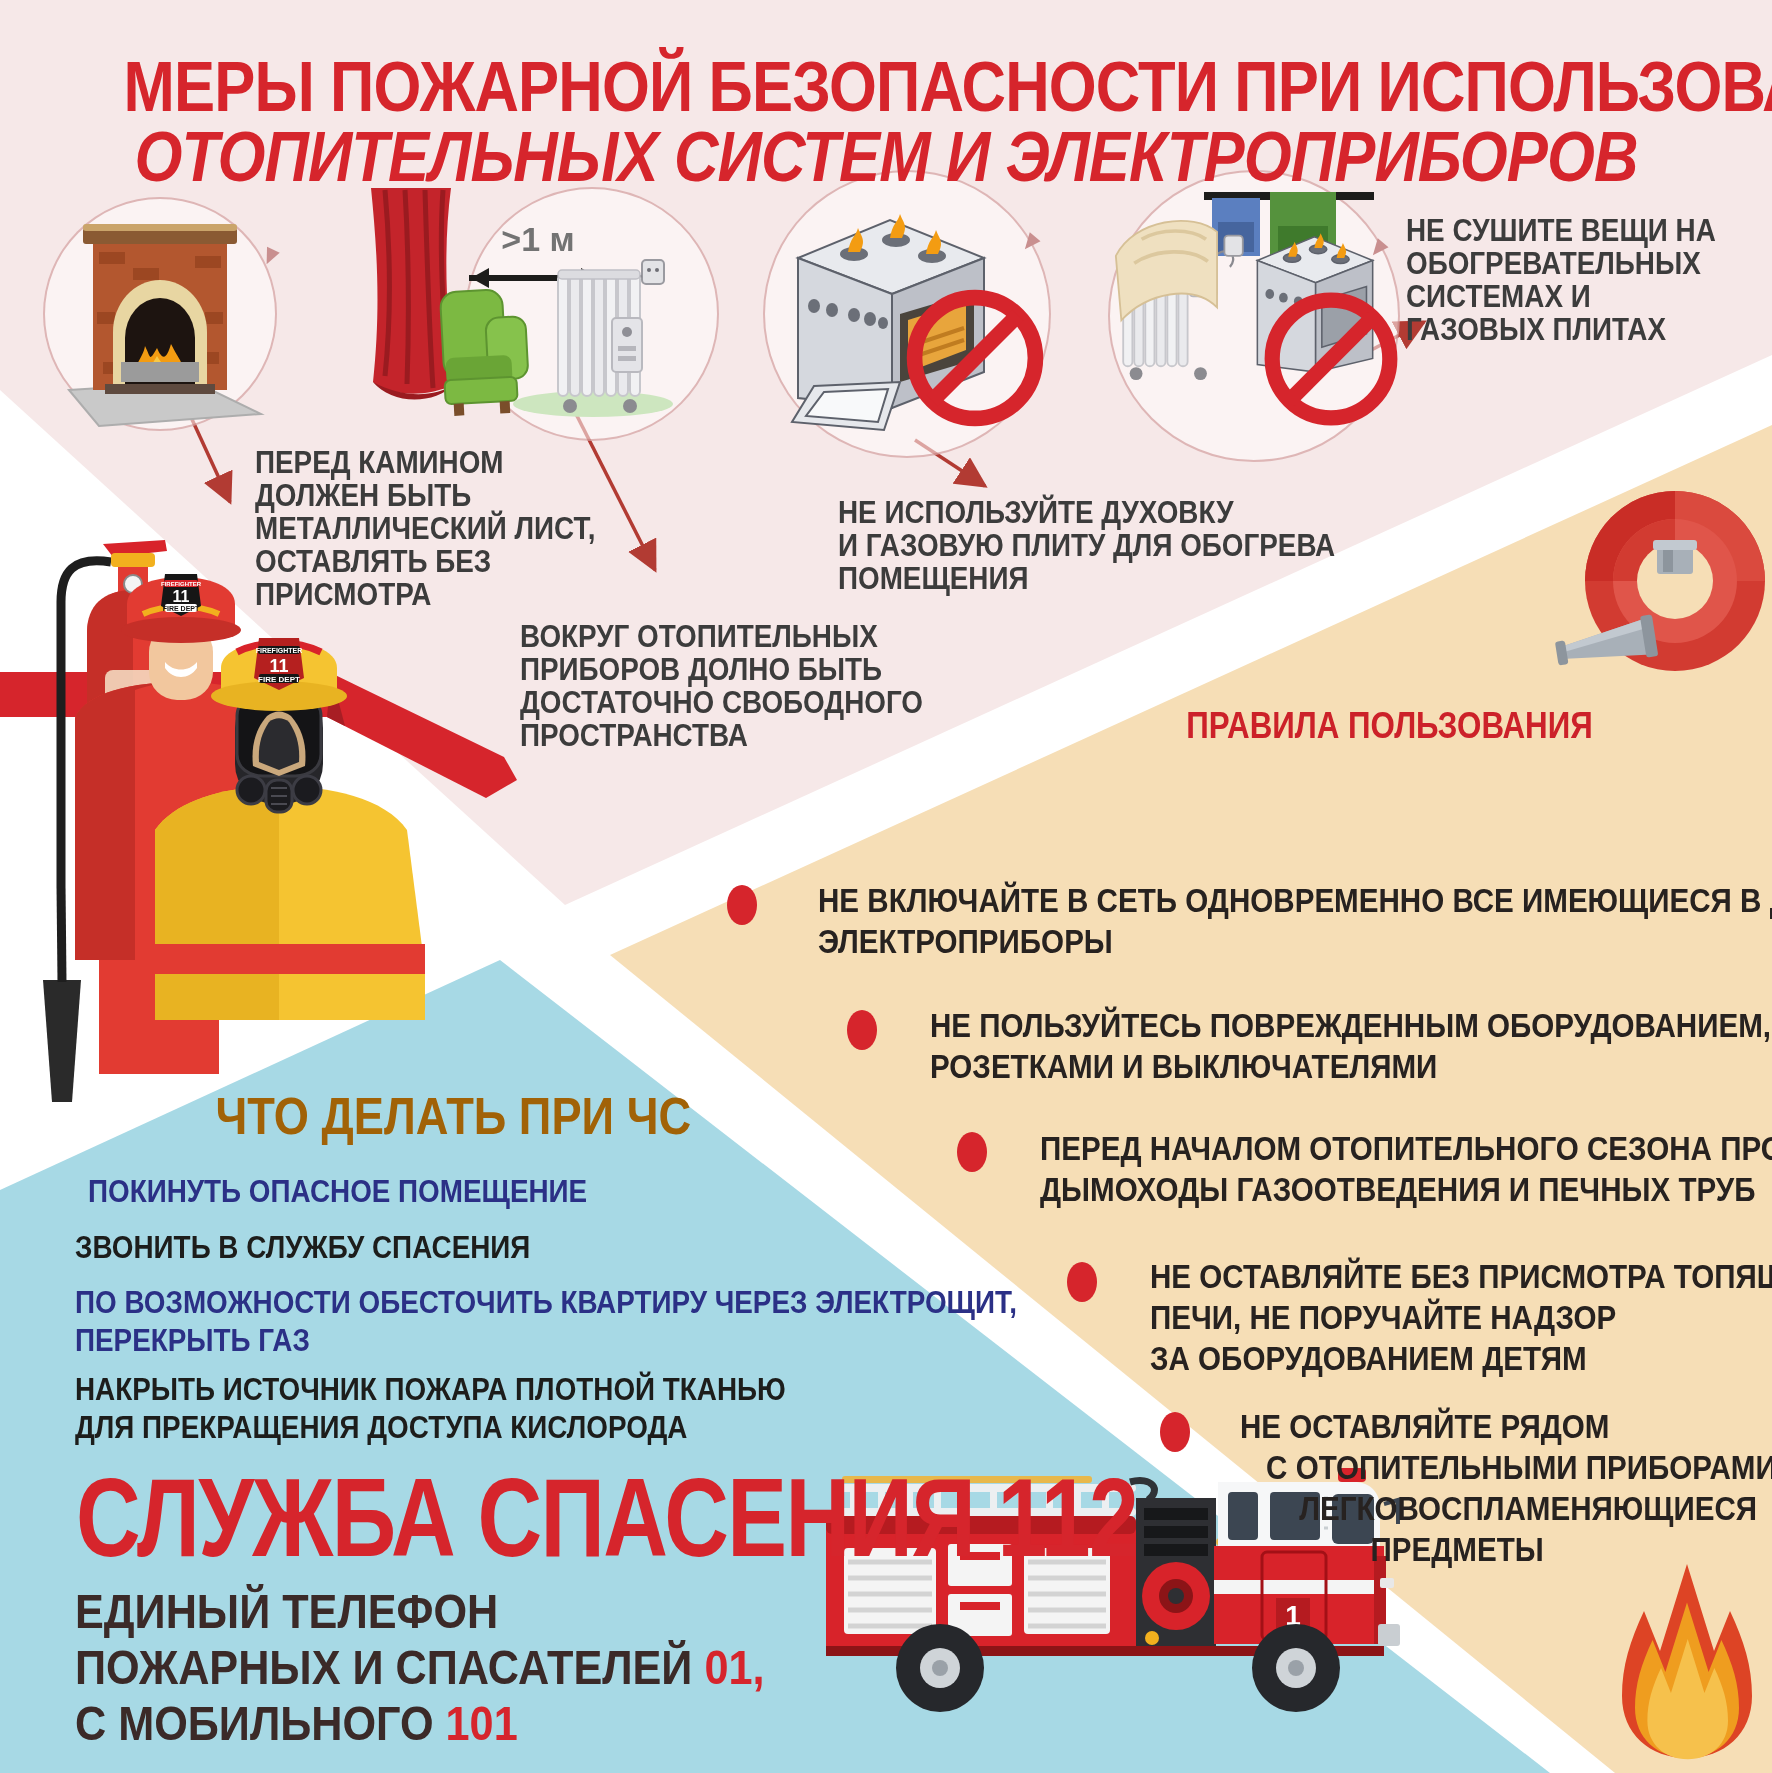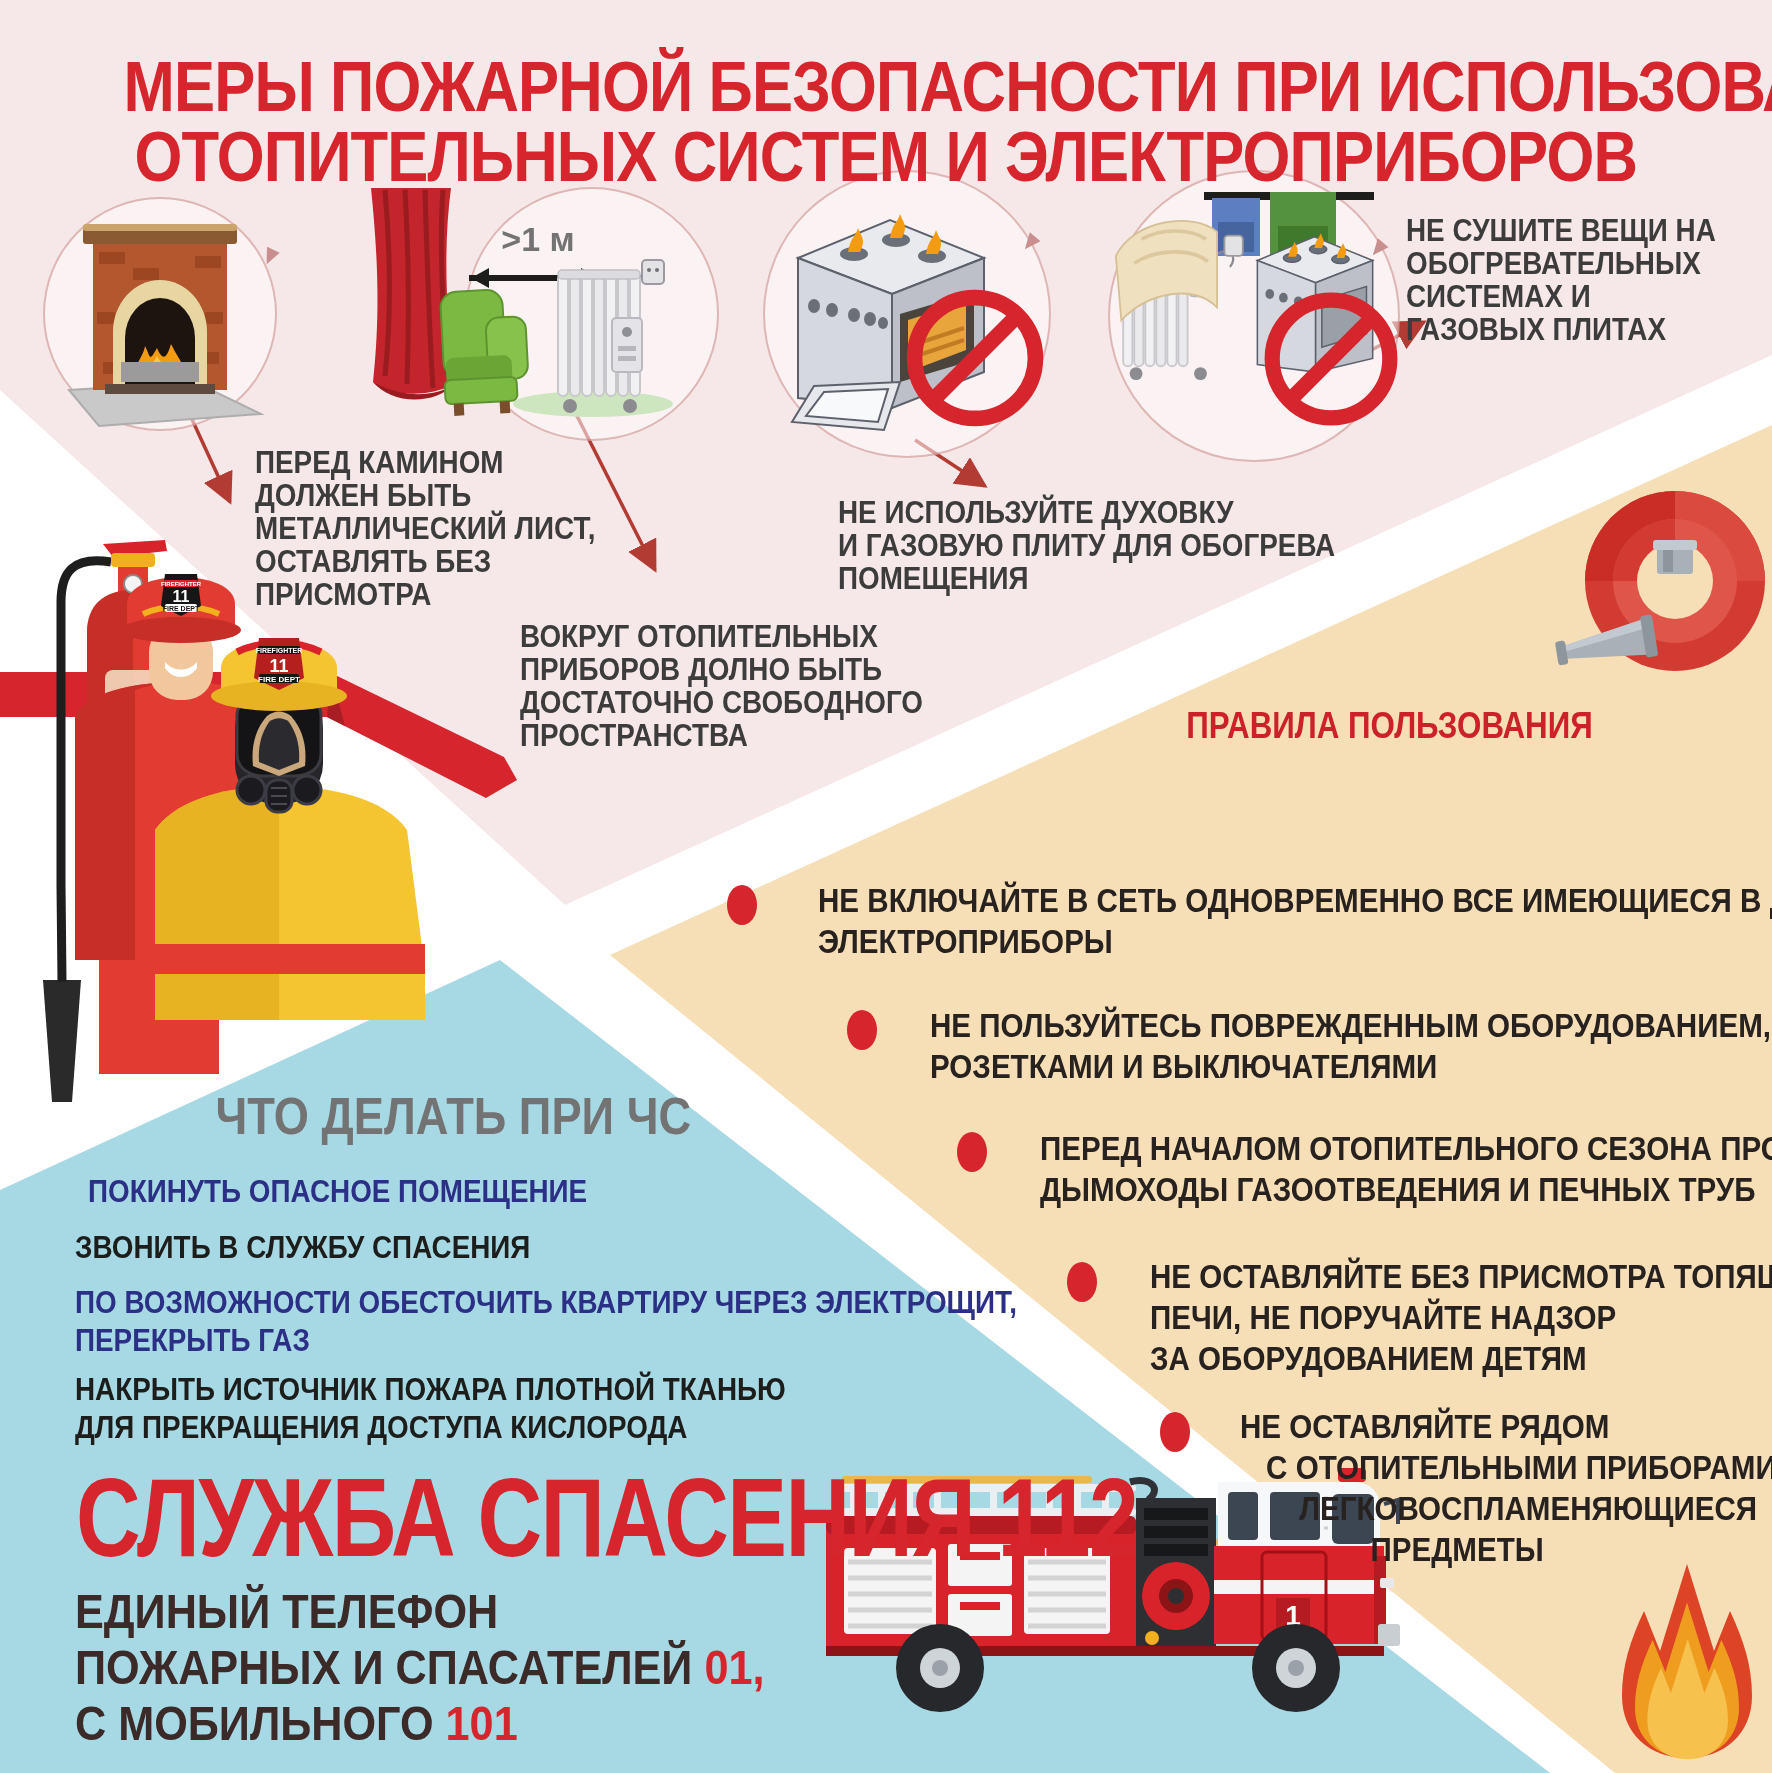--- a/index.html
+++ b/index.html
@@ -7,21 +7,21 @@
           font-family:"Liberation Sans","DejaVu Sans",sans-serif;font-weight:bold;}
   #bg{position:absolute;left:0;top:0;z-index:0;}
   .abs{position:absolute;}
   .nowrap{white-space:nowrap;}
   .cond{transform:scaleX(.87);transform-origin:0 0;}
 
   
   .title-line{left:0;width:1772px;text-align:center;color:#d6252c;font-size:70px;line-height:70px;
               letter-spacing:-1px;z-index:5;}
   #title1{top:52px;}
-  #title2{top:122px;}
+  #title2{top:122px;font-style:italic;}
   .title-inner{display:inline-block;transform:scaleX(.88);transform-origin:50% 0;white-space:nowrap;}
 
   
   .circ{border-radius:50%;background:rgba(255,252,252,.55);border:2px solid rgba(187,106,106,.45);z-index:1;}
   #circle-1{left:43px;top:197px;width:230px;height:230px;}
   #circle-2{left:465px;top:187px;width:250px;height:250px;}
   #circle-3{left:763px;top:170px;width:284px;height:284px;}
   #circle-4{left:1108px;top:170px;width:288px;height:288px;}
   .rim-tri{width:0;height:0;border-left:16px solid #c98f8f;border-top:7px solid transparent;
            border-bottom:7px solid transparent;z-index:2;}
@@ -46,21 +46,21 @@
   #b1-dot{left:727px;top:885px;} #b1-text{left:818px;top:880px;}
   #b2-dot{left:847px;top:1010px;} #b2-text{left:930px;top:1005px;}
   #b3-dot{left:957px;top:1132px;} #b3-text{left:1040px;top:1128px;}
   #b4-dot{left:1067px;top:1262px;} #b4-text{left:1150px;top:1256px;}
   #b5-dot{left:1160px;top:1412px;} #b5-text{left:1240px;top:1406px;}
   #b5-text div:nth-child(2){margin-left:30px;}
   #b5-text div:nth-child(3){margin-left:68px;}
   #b5-text div:nth-child(4){margin-left:150px;}
 
   
-  #emerg-h{left:180px;top:1086px;width:520px;text-align:center;color:#737373;font-size:52px;z-index:5;}
+  #emerg-h{left:180px;top:1086px;width:520px;text-align:center;color:#a16207;font-size:52px;z-index:5;}
   .em-item{font-size:32px;line-height:38px;z-index:5;}
   .em-item div{white-space:nowrap;}
   .em-navy{color:#2b3086;}
   .em-black{color:#1d1d1b;}
   #em1{left:88px;top:1172px;}
   #em2{left:75px;top:1228px;}
   #em3{left:75px;top:1283px;}
   #em4{left:75px;top:1370px;}
 
   

